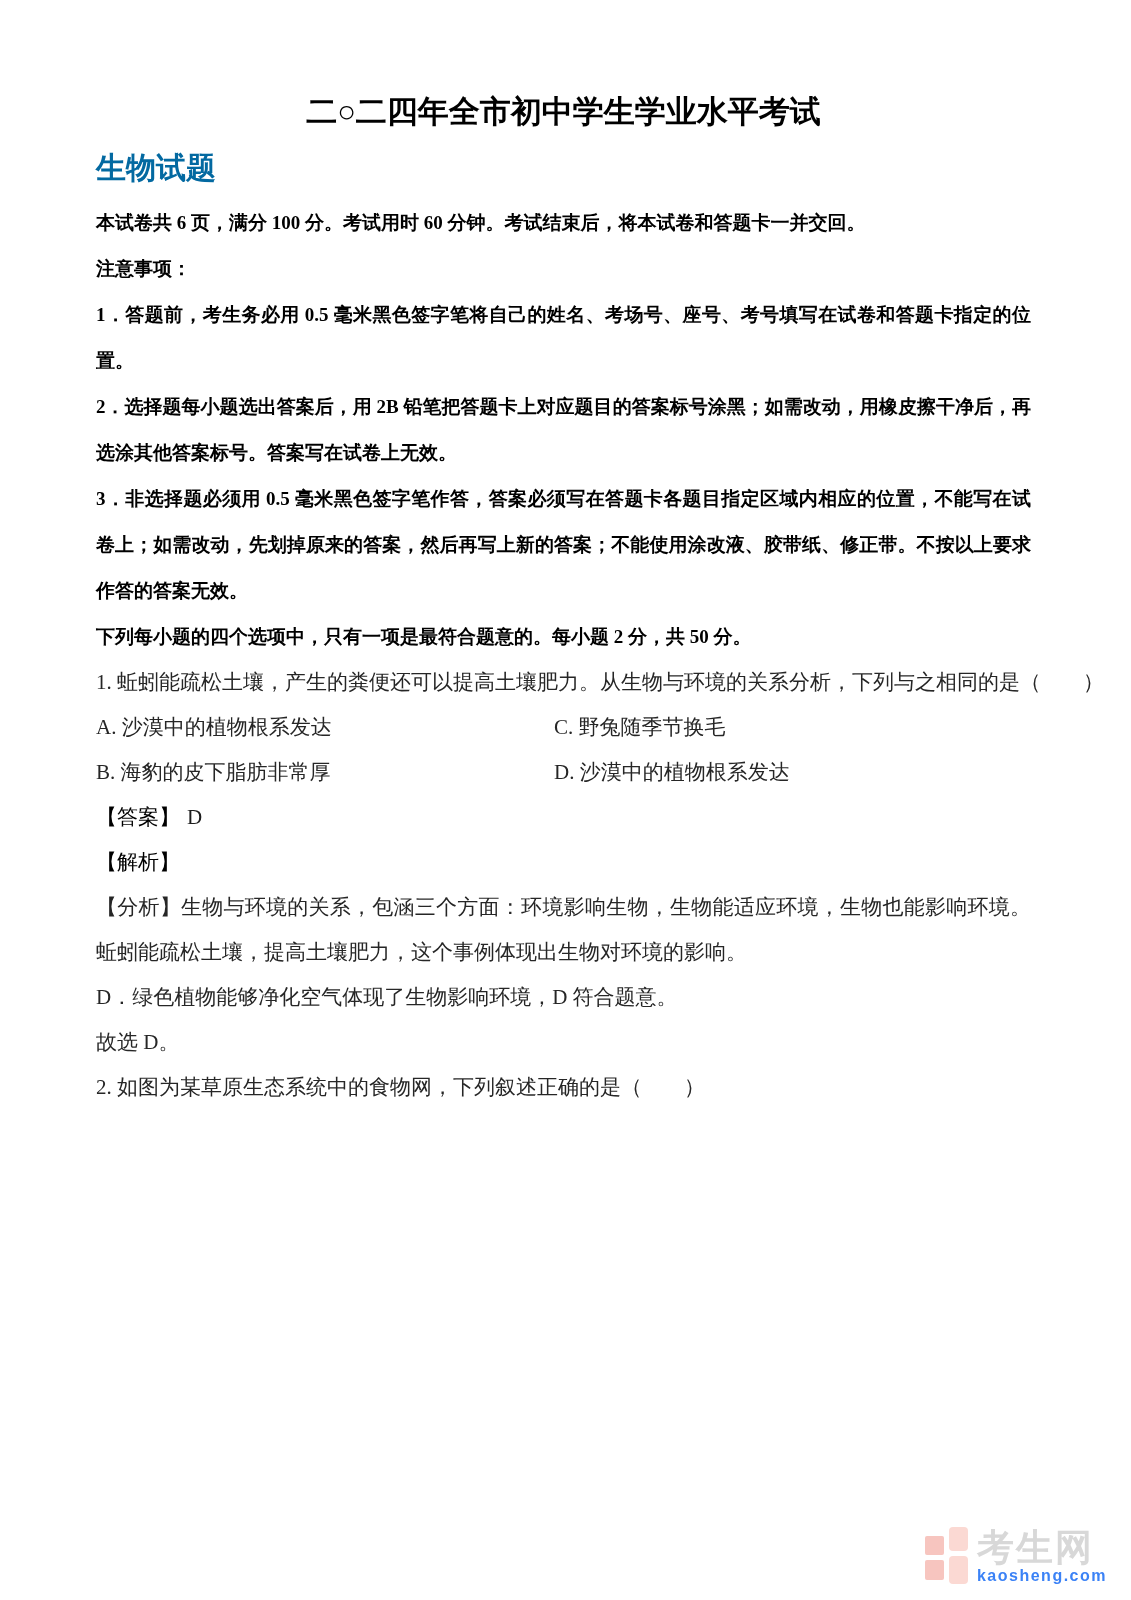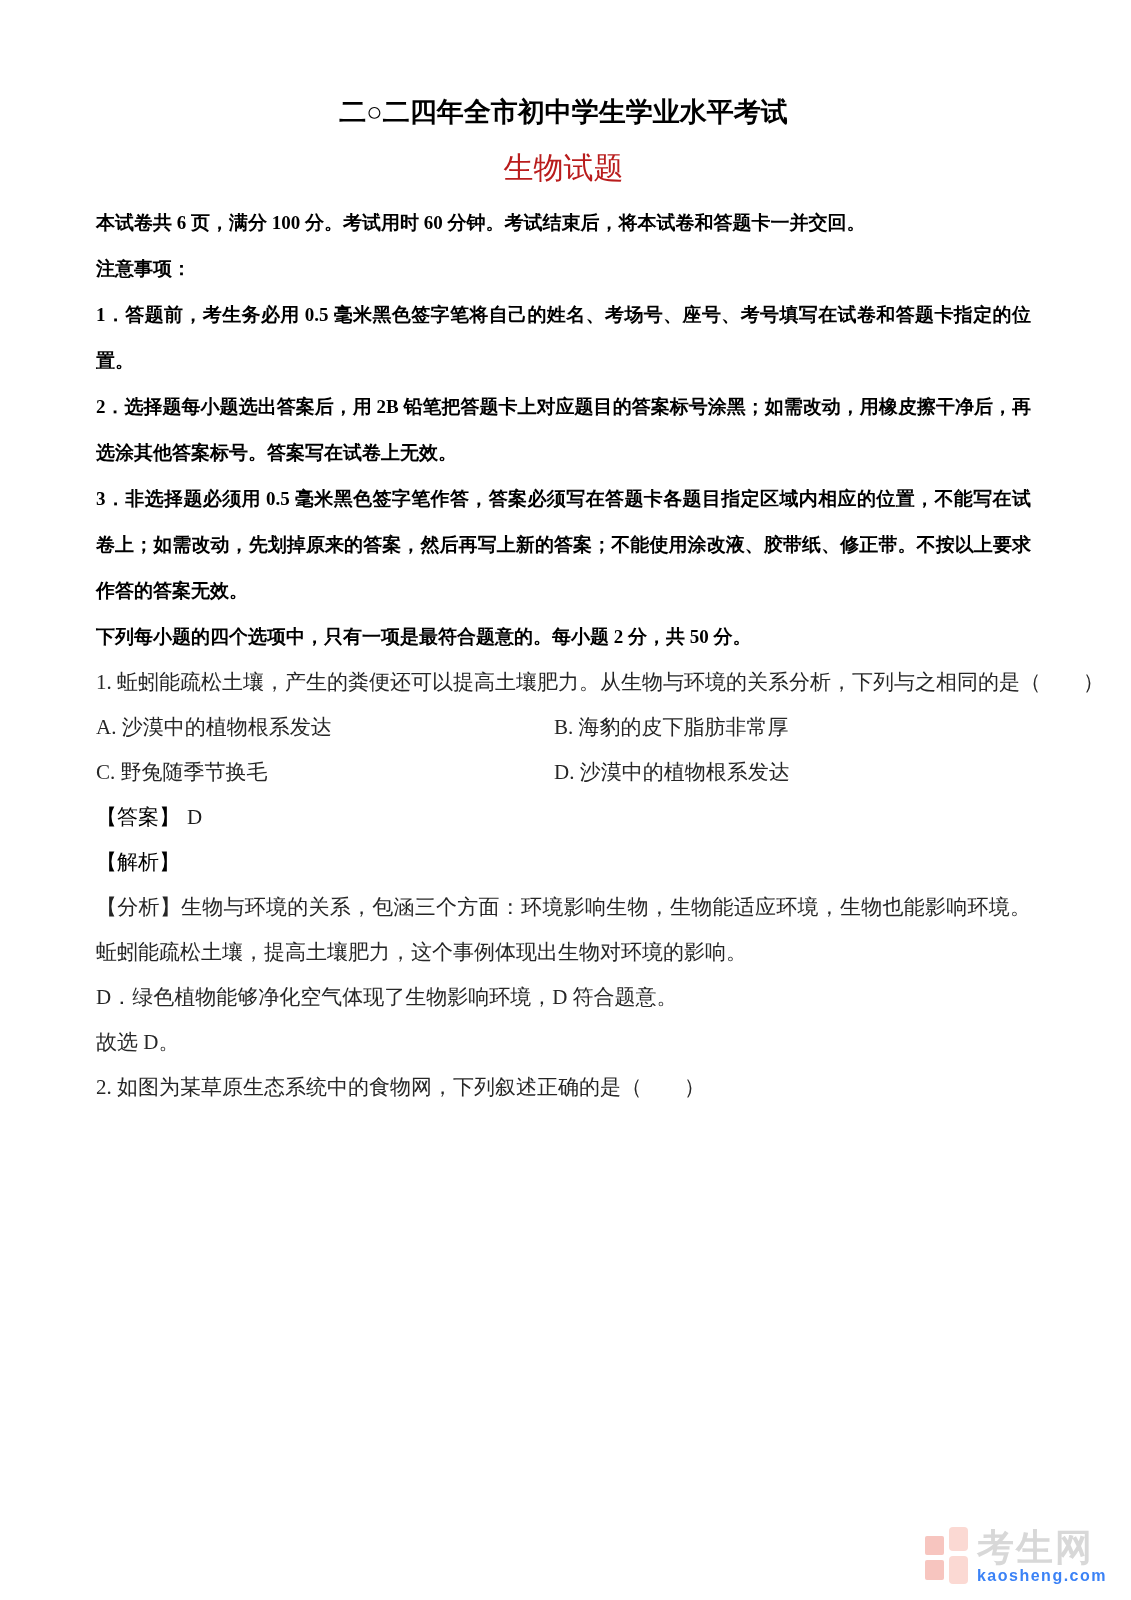--- a/index.html
+++ b/index.html
@@ -11,32 +11,32 @@
     font-family: "Liberation Serif", "DejaVu Serif", serif;
     color: #000000;
     overflow: hidden;
   }
   .content {
     padding: 90px 100px 0 96px; 
   }
   .title {
     margin: 0;
     text-align: center;
-    font-size: 27px;
+    font-size: 31px;
     font-weight: 700;
     line-height: 44px;
     color: #000000;
   }
   .subtitle {
     margin: 12px 0 0 0;
-    text-align: center;
+    text-align: left;
     font-size: 30px;
-    font-weight: 400;
+    font-weight: 700;
     line-height: 44px;
-    color: #b91c1c;
+    color: #0369a1;
   }
   .bold-line {
     margin: 0;
     font-size: 19px;
     font-weight: 700;
     line-height: 46px;
     text-align: justify;
     color: #000000;
   }
   .intro { margin-top: 10px; }
@@ -114,22 +114,22 @@
     <p class="bold-line">1．答题前，考生务必用 0.5 毫米黑色签字笔将自己的姓名、考场号、座号、考号填写在试卷和答题卡指定的位置。</p>
     <p class="bold-line">2．选择题每小题选出答案后，用 2B 铅笔把答题卡上对应题目的答案标号涂黑；如需改动，用橡皮擦干净后，再选涂其他答案标号。答案写在试卷上无效。</p>
     <p class="bold-line">3．非选择题必须用 0.5 毫米黑色签字笔作答，答案必须写在答题卡各题目指定区域内相应的位置，不能写在试卷上；如需改动，先划掉原来的答案，然后再写上新的答案；不能使用涂改液、胶带纸、修正带。不按以上要求作答的答案无效。</p>
 
     <p class="bold-line">下列每小题的四个选项中，只有一项是最符合题意的。每小题 2 分，共 50 分。</p>
 
     <p class="q-line nowrap">1. 蚯蚓能疏松土壤，产生的粪便还可以提高土壤肥力。从生物与环境的关系分析，下列与之相同的是（　　）</p>
 
     <div class="options-grid">
       <span>A. 沙漠中的植物根系发达</span>
+      <span>C. 野兔随季节换毛</span>
       <span>B. 海豹的皮下脂肪非常厚</span>
-      <span>C. 野兔随季节换毛</span>
       <span>D. 沙漠中的植物根系发达</span>
     </div>
 
     <p class="q-line"><span class="blue">【答案】</span><span class="answer-value">D</span></p>
 
     <p class="q-line"><span class="blue">【解析】</span></p>
 
     <p class="q-line"><span>【分析】</span><span>生物与环境的关系，包涵三个方面：环境影响生物，生物能适应环境，生物也能影响环境。蚯蚓能疏松土壤，提高土壤肥力，这个事例体现出生物对环境的影响。</span></p>
 
 

